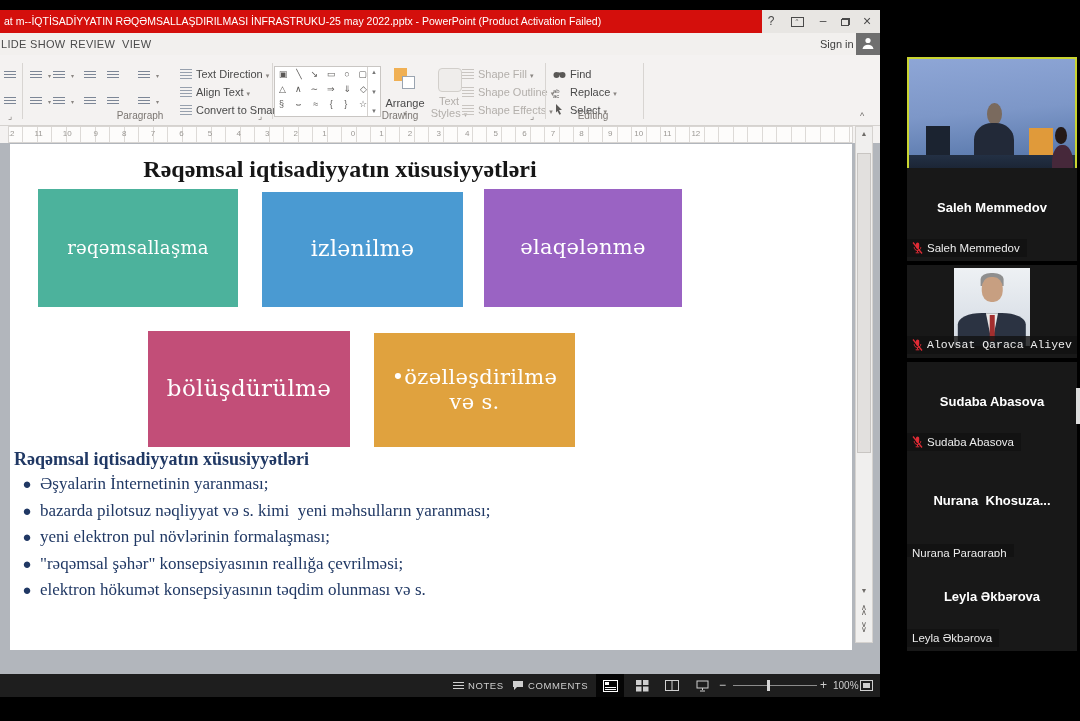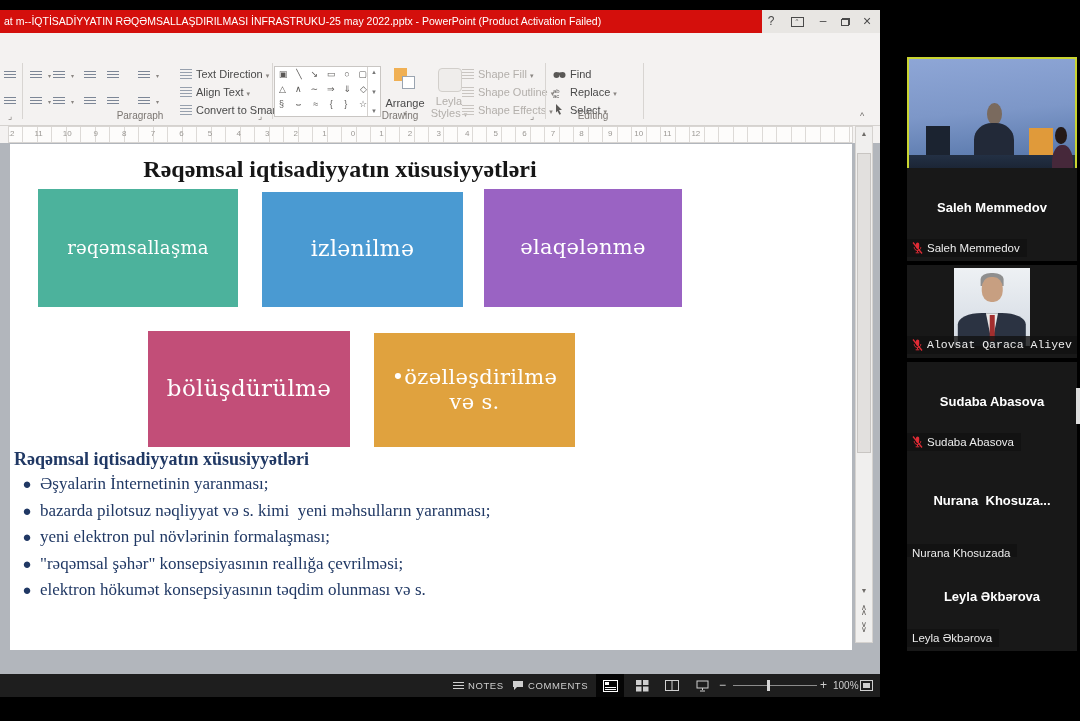--- a/index.html
+++ b/index.html
@@ -110,20 +110,32 @@
 
     <div class="titlebar">
       <div class="tb-red">at m--İQTİSADİYYATIN RƏQƏMSALLAŞDIRILMASI İNFRASTRUKU-25 may 2022.pptx -  PowerPoint (Product Activation Failed)</div>
       <span class="tb-ctl" style="left:760px;"><span>?</span></span>
       <span class="tb-ctl" style="left:786px;"><span class="tb-box">^</span></span>
       <span class="tb-ctl" style="left:812px;"><span>–</span></span>
       <span class="tb-ctl" style="left:834px;"><span class="tb-restore"><i></i><i></i></span></span>
       <span class="tb-ctl" style="left:856px;font-size:14px;"><span>×</span></span>
     </div>
 
+    <div class="tabrow">
+      <span class="tab" style="left:1px;">LIDE SHOW</span>
+      <span class="tab" style="left:70px;">REVIEW</span>
+      <span class="tab" style="left:122px;">VIEW</span>
+      <span class="signin">Sign in</span>
+      <span class="avatar">
+        <svg width="14" height="14" viewBox="0 0 14 14">
+          <circle cx="7" cy="4.5" r="2.6" fill="#fff"></circle>
+            <path d="M1.5 13c.5-3 2.8-4.3 5.5-4.3s5 1.3 5.5 4.3z" fill="#fff"></path>
+        </svg>
+      </span>
+    </div>
 
     <div class="ribbon">
       <span class="pbtn" style="left:2px;top:13px;">
           <span class="lines"></span>
         </span>
       <span class="pbtn" style="left:2px;top:39px;">
           <span class="lines"></span>
         </span>
       <span class="launcher" style="left:8px;">⌟</span>
       <div class="vsep" style="left:22px;"></div>
@@ -176,21 +188,21 @@
             <span>▼</span>
           </div>
       </div>
       <div class="arrange-ico">
           <span class="sq1"></span>
           <span class="sq2"></span>
         </div>
       <div class="btn-label" style="left:378px;top:42px;width:54px;"><span>Arrange</span></div>
       <div class="btn-label" style="left:378px;top:55px;width:54px;font-size:7px;color:#8a8682;">▾</div>
       <div class="qs-ico"></div>
-      <div class="btn-label disabled" style="left:426px;top:40px;width:46px;"><span>Leyla</span></div>
+      <div class="btn-label disabled" style="left:426px;top:40px;width:46px;"><span>Text</span></div>
       <div class="btn-label disabled" style="left:426px;top:52px;width:46px;"><span>Styles</span> <span style="font-size:7px;">▾</span></div>
       <div class="stackbtn disabled" style="left:462px;top:13px;">
         <span class="mi"></span><span>Shape Fill</span><span class="da">▾</span>
       </div>
       <div class="stackbtn disabled" style="left:462px;top:31px;">
         <span class="mi"></span><span>Shape Outline</span><span class="da">▾</span>
       </div>
       <div class="stackbtn disabled" style="left:462px;top:49px;">
         <span class="mi"></span><span>Shape Effects</span><span class="da">▾</span>
       </div>
@@ -403,21 +415,21 @@
   <path d="M2.2 5.2c0 2 1.5 3.3 3.3 3.3s3.3-1.3 3.3-3.3" stroke="#e02b35" fill="none"></path>
   <path d="M5.5 8.5v1.8M3.7 10.8h3.6" stroke="#e02b35"></path>
   <line x1="1" y1="0.5" x2="10" y2="11.5" stroke="#e02b35" stroke-width="1.3"></line>
           </svg>
           <span>Sudaba Abasova</span>
         </div>
       </div>
       <div class="tile" style="top: 452px; height: 114px;">
         <div class="tile-center">Nurana  Khosuza...</div>
         <div class="tile-label">
-          <span>Nurana Khosuzada</span>
+          <span>Nurana Paragraph</span>
         </div>
       </div>
       <div class="tile" style="top: 557px; height: 94px;">
         <div class="tile-center">Leyla Əkbərova</div>
         <div class="tile-label">
           <span>Leyla Əkbərova</span>
         </div>
       </div>
     </div>
   <div class="panel-thumb"></div>

